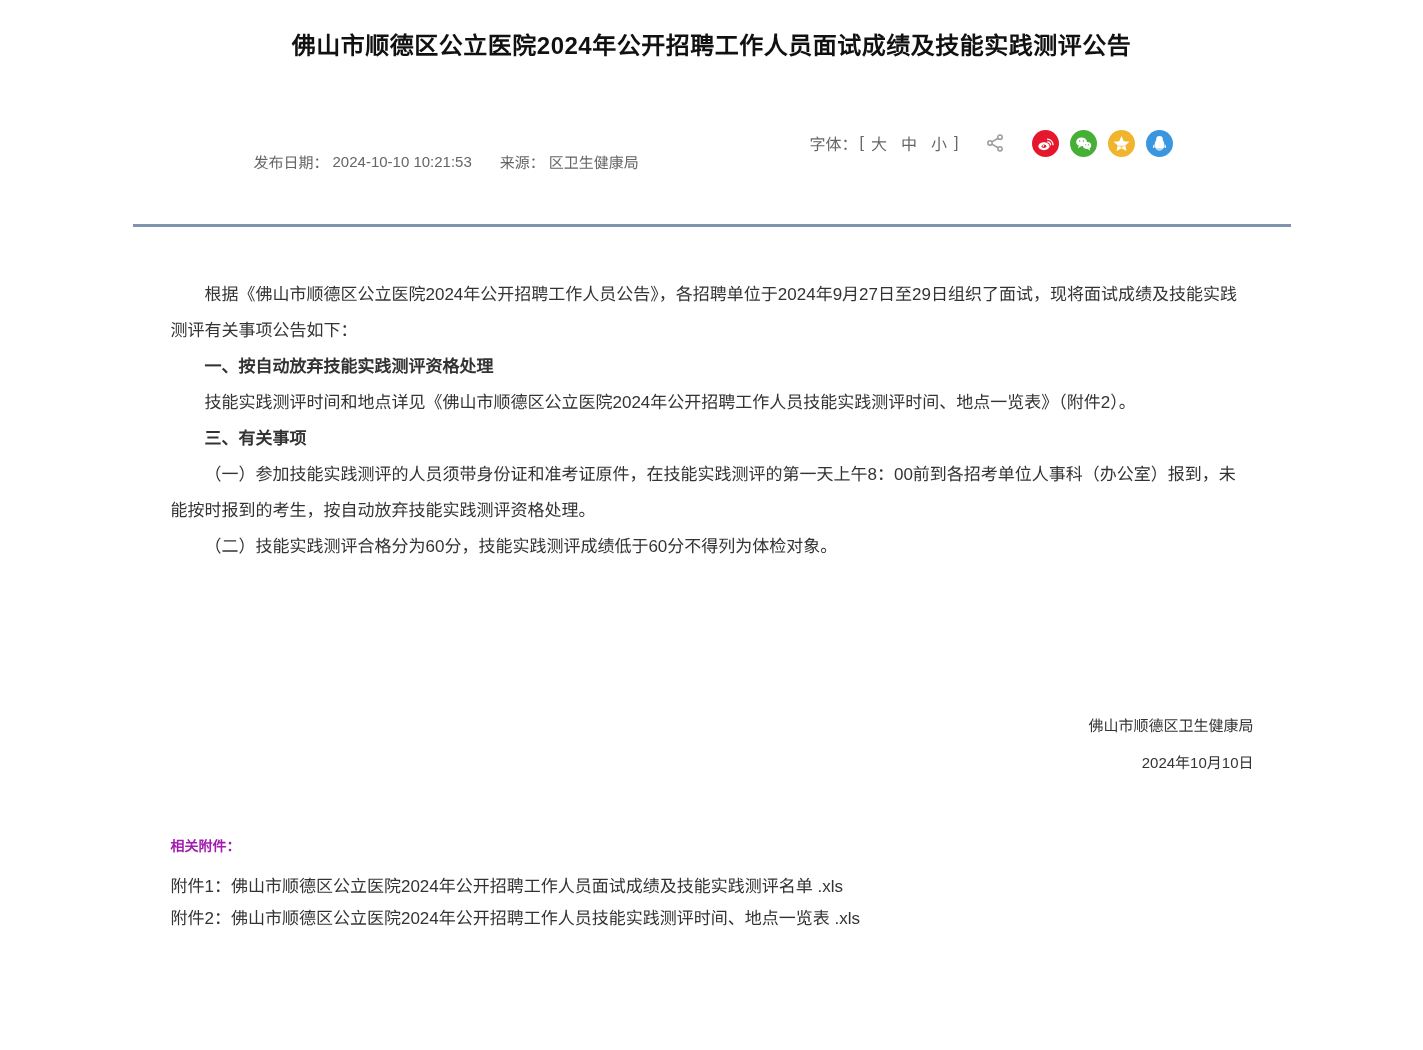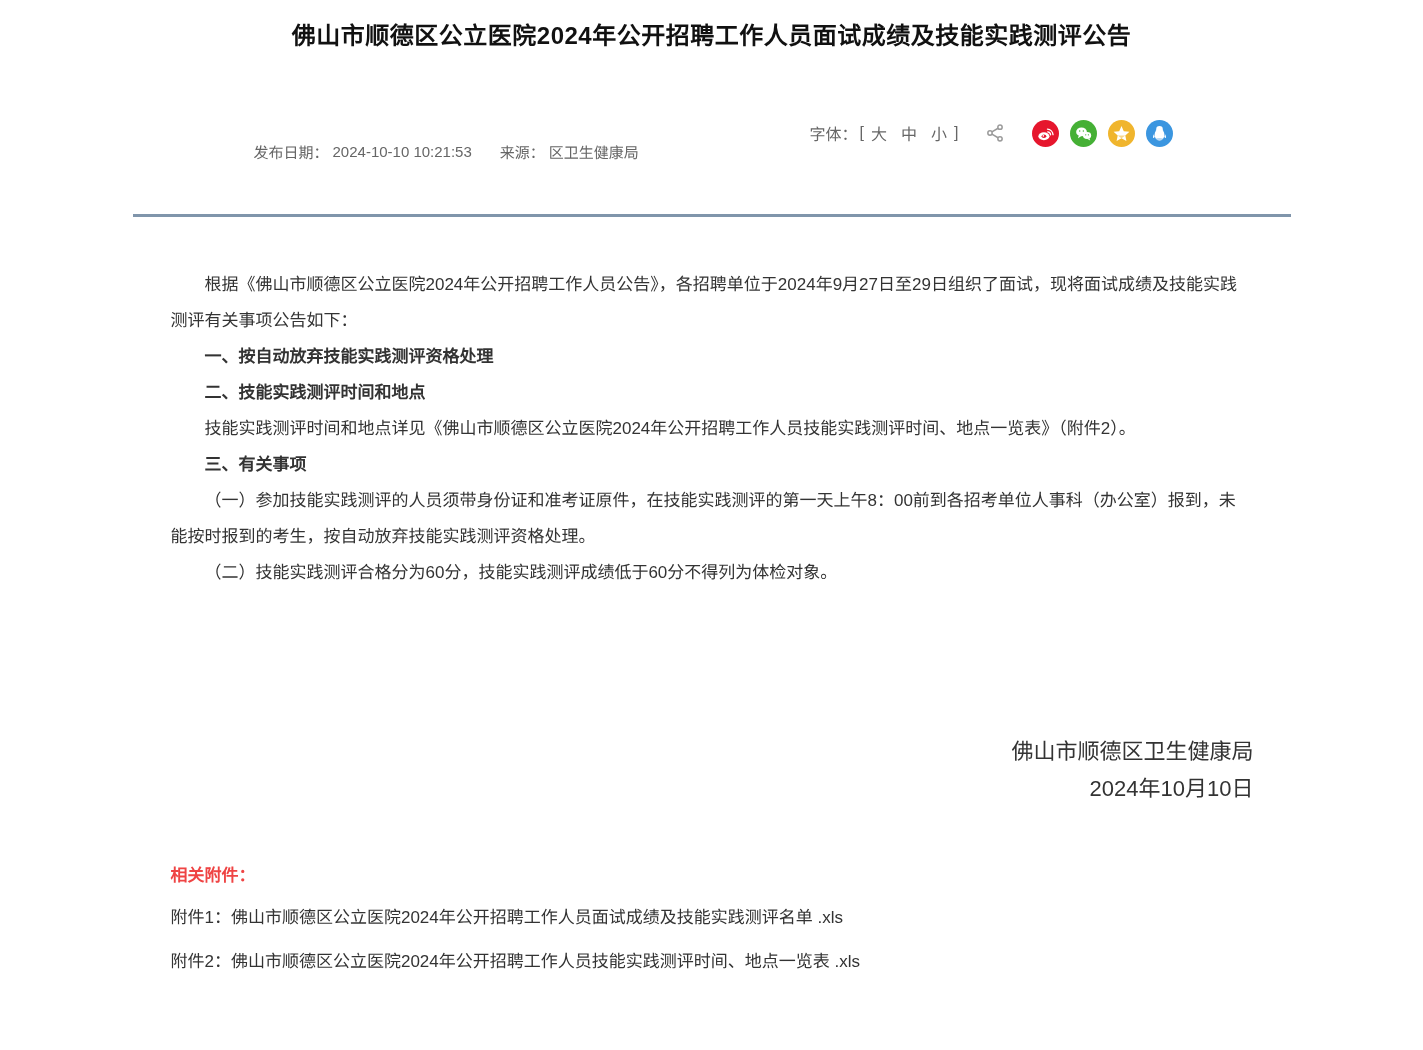--- a/index.html
+++ b/index.html
@@ -8,21 +8,21 @@
     height: 1050px;
     background: #ffffff;
     font-family: "Liberation Sans", "DejaVu Sans", sans-serif;
     overflow: hidden;
   }
   .page { width: 1423px; height: 1050px; background: #ffffff; }
   .container { width: 1158px; margin: 0 auto; }
 
   
   .article-title {
-    margin-top: 20px;
+    margin-top: 30px;
     text-align: center;
     font-size: 24px;
     font-weight: bold;
     color: #111111;
     letter-spacing: 0.5px;
     line-height: 32px;
   }
 
   
   .meta-row {
@@ -96,39 +96,39 @@
     color: #333333;
   }
   .article-body p { text-indent: 2em; }
   .article-body p.section-head { font-weight: bold; }
 
   
   .signature {
     margin-top: 142px;
     padding-right: 37px;
     text-align: right;
-    font-size: 22px;
+    font-size: 15px;
     line-height: 37px;
     color: #333333;
   }
 
   
   .attachments {
     margin-top: 54px;
     padding: 0 38px;
   }
   .attachments-heading {
-    font-size: 17px;
+    font-size: 14px;
     font-weight: bold;
-    color: #ef4444;
+    color: #a21caf;
     margin-top: 44px;
   }
   .attachment-item {
     display: block;
-    margin-top: 16px;
+    margin-top: 4px;
     font-size: 17px;
     line-height: 28px;
     color: #333333;
     text-decoration: none;
     cursor: pointer;
   }
   .attachment-item:first-of-type { margin-top: 18px; }
 </style>
 </head>
 <body>
@@ -206,21 +206,20 @@
           </svg>
         </span>
       </div>
     </div>
 
     <div class="divider"></div>
 
     <div class="article-body">
       <p>根据《佛山市顺德区公立医院2024年公开招聘工作人员公告》，各招聘单位于2024年9月27日至29日组织了面试，现将面试成绩及技能实践测评有关事项公告如下：</p>
       <p class="section-head">一、按自动放弃技能实践测评资格处理</p>
-      <p class="section-head">二、技能实践测评时间和地点</p>
       <p>技能实践测评时间和地点详见《佛山市顺德区公立医院2024年公开招聘工作人员技能实践测评时间、地点一览表》（附件2）。</p>
       <p class="section-head">三、有关事项</p>
       <p>（一）参加技能实践测评的人员须带身份证和准考证原件，在技能实践测评的第一天上午8：00前到各招考单位人事科（办公室）报到，未能按时报到的考生，按自动放弃技能实践测评资格处理。</p>
       <p>（二）技能实践测评合格分为60分，技能实践测评成绩低于60分不得列为体检对象。</p>
     </div>
 
     <div class="signature">
       <div>佛山市顺德区卫生健康局</div>
       <div>2024年10月10日</div>
     </div>

